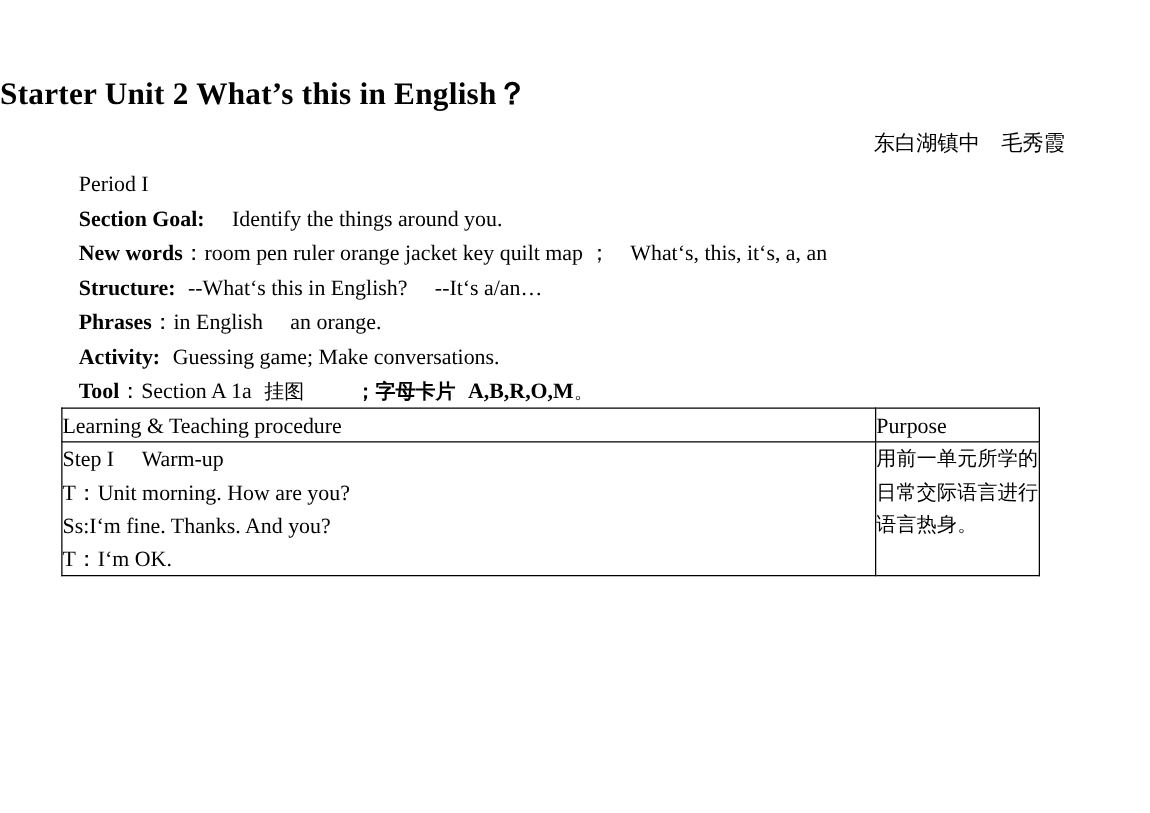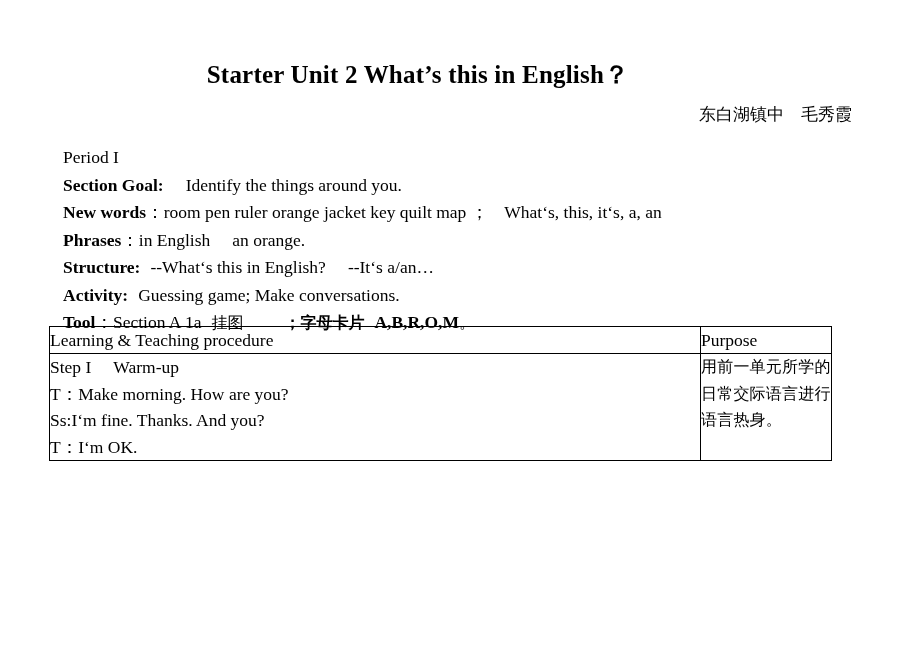--- a/index.html
+++ b/index.html
@@ -19,38 +19,38 @@
     position: absolute;
     left: 0; top: 0;
     width: 920px;
     height: 650px;
   }
   .doc-title {
     position: absolute;
     left: 0;
     top: 58px;
     width: 836px;
-    text-align: center;
+    text-align: left;
     font-size: 25px;
     font-weight: bold;
     letter-spacing: 0.2px;
     white-space: nowrap;
   }
   .author-line {
     position: absolute;
     right: 68px;
     top: 103px;
     font-size: 17px;
     font-family: "DejaVu Sans", "Liberation Sans", sans-serif;
     white-space: nowrap;
   }
   .body-block {
     position: absolute;
     left: 63px;
-    top: 144px;
+    top: 134px;
     width: 800px;
   }
   .body-line {
     font-size: 17.5px;
     line-height: 27.5px;
     white-space: nowrap;
   }
   .body-line .b { font-weight: bold; }
   .body-line .sp { display: inline-block; width: 10px; }
   .body-line .sp-lg { display: inline-block; width: 22px; }
@@ -136,25 +136,25 @@
 
     <div class="body-line">
       <span class="b">Section Goal:</span><span class="sp-lg"></span><span>Identify the things around you.</span>
     </div>
 
     <div class="body-line">
       <span class="b">New words</span><span>：</span><span>room pen ruler orange jacket key quilt map ；</span><span class="sp-md"></span><span>What‘s, this, it‘s, a, an</span>
     </div>
 
     <div class="body-line">
-      <span class="b">Phrases</span><span>：</span><span>in English</span><span class="sp-lg"></span><span>an orange.</span>
+      <span class="b">Structure:</span><span class="sp"></span><span>--What‘s this in English?</span><span class="sp-lg"></span><span>--It‘s a/an…</span>
     </div>
 
     <div class="body-line">
-      <span class="b">Structure:</span><span class="sp"></span><span>--What‘s this in English?</span><span class="sp-lg"></span><span>--It‘s a/an…</span>
+      <span class="b">Phrases</span><span>：</span><span>in English</span><span class="sp-lg"></span><span>an orange.</span>
     </div>
 
     <div class="body-line">
       <span class="b">Activity:</span><span class="sp"></span><span>Guessing game; Make conversations.</span>
     </div>
 
     <div class="body-line">
       <span class="b">Tool</span><span>：</span><span>Section A 1a</span><span class="sp"></span><span class="cjk">挂图</span><span class="cjk-b">；字母卡片</span><span class="sp"></span><span class="b">A,B,R,O,M</span><span class="cjk">。</span>
     </div>
 
@@ -165,21 +165,21 @@
         <tr>
       <th class="th-proc col-proc">Learning &amp; Teaching procedure</th>
       <th class="th-purp col-purp">Purpose</th>
     </tr>
     <tr>
       <td class="td-proc col-proc">
         <div class="step-line">
           <span>Step I</span><span class="gap"></span><span>Warm-up</span>
         </div>
         <div class="step-line">
-          <span>T：</span><span>Make morning. How are you?</span>
+          <span>T：</span><span>Unit morning. How are you?</span>
         </div>
         <div class="step-line">
           <span>Ss:</span><span class="sp"></span><span>I‘m fine. Thanks. And you?</span>
         </div>
         <div class="step-line">
           <span>T：</span><span>I‘m OK.</span>
         </div>
       </td>
       <td class="td-purp col-purp">
         <div class="purp-text">用前一单元所学的日常交际语言进行语言热身。</div>

